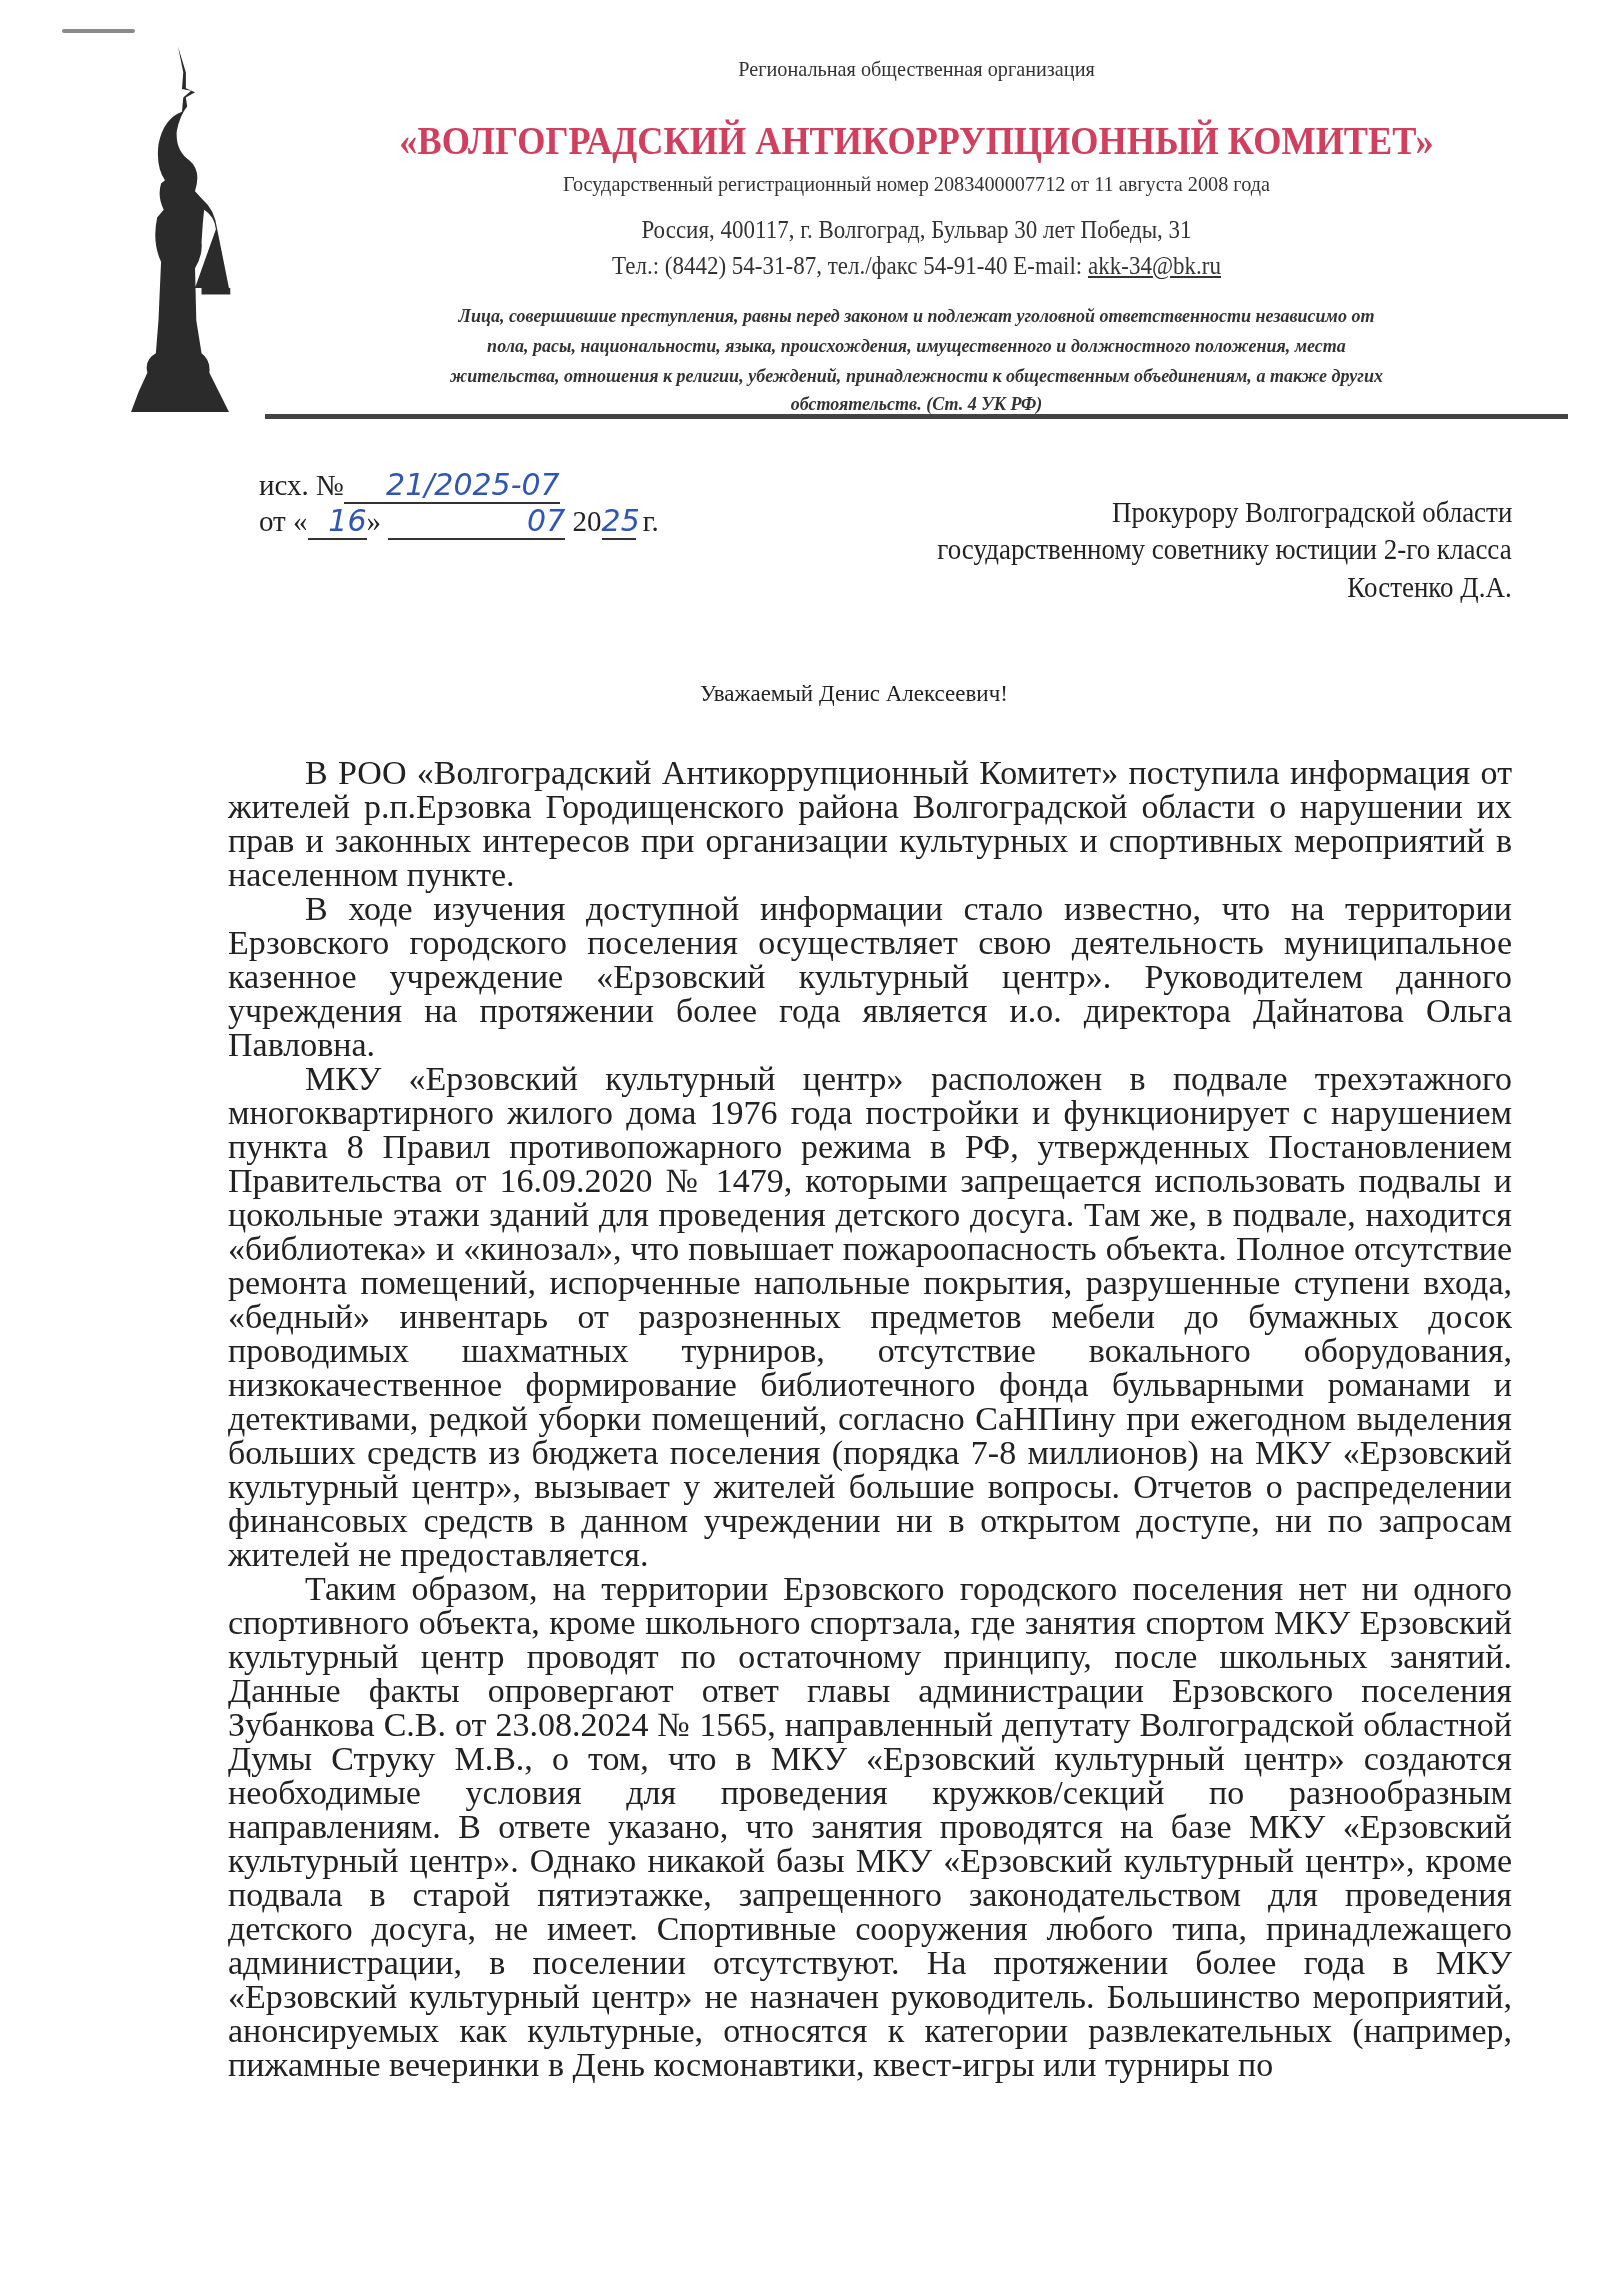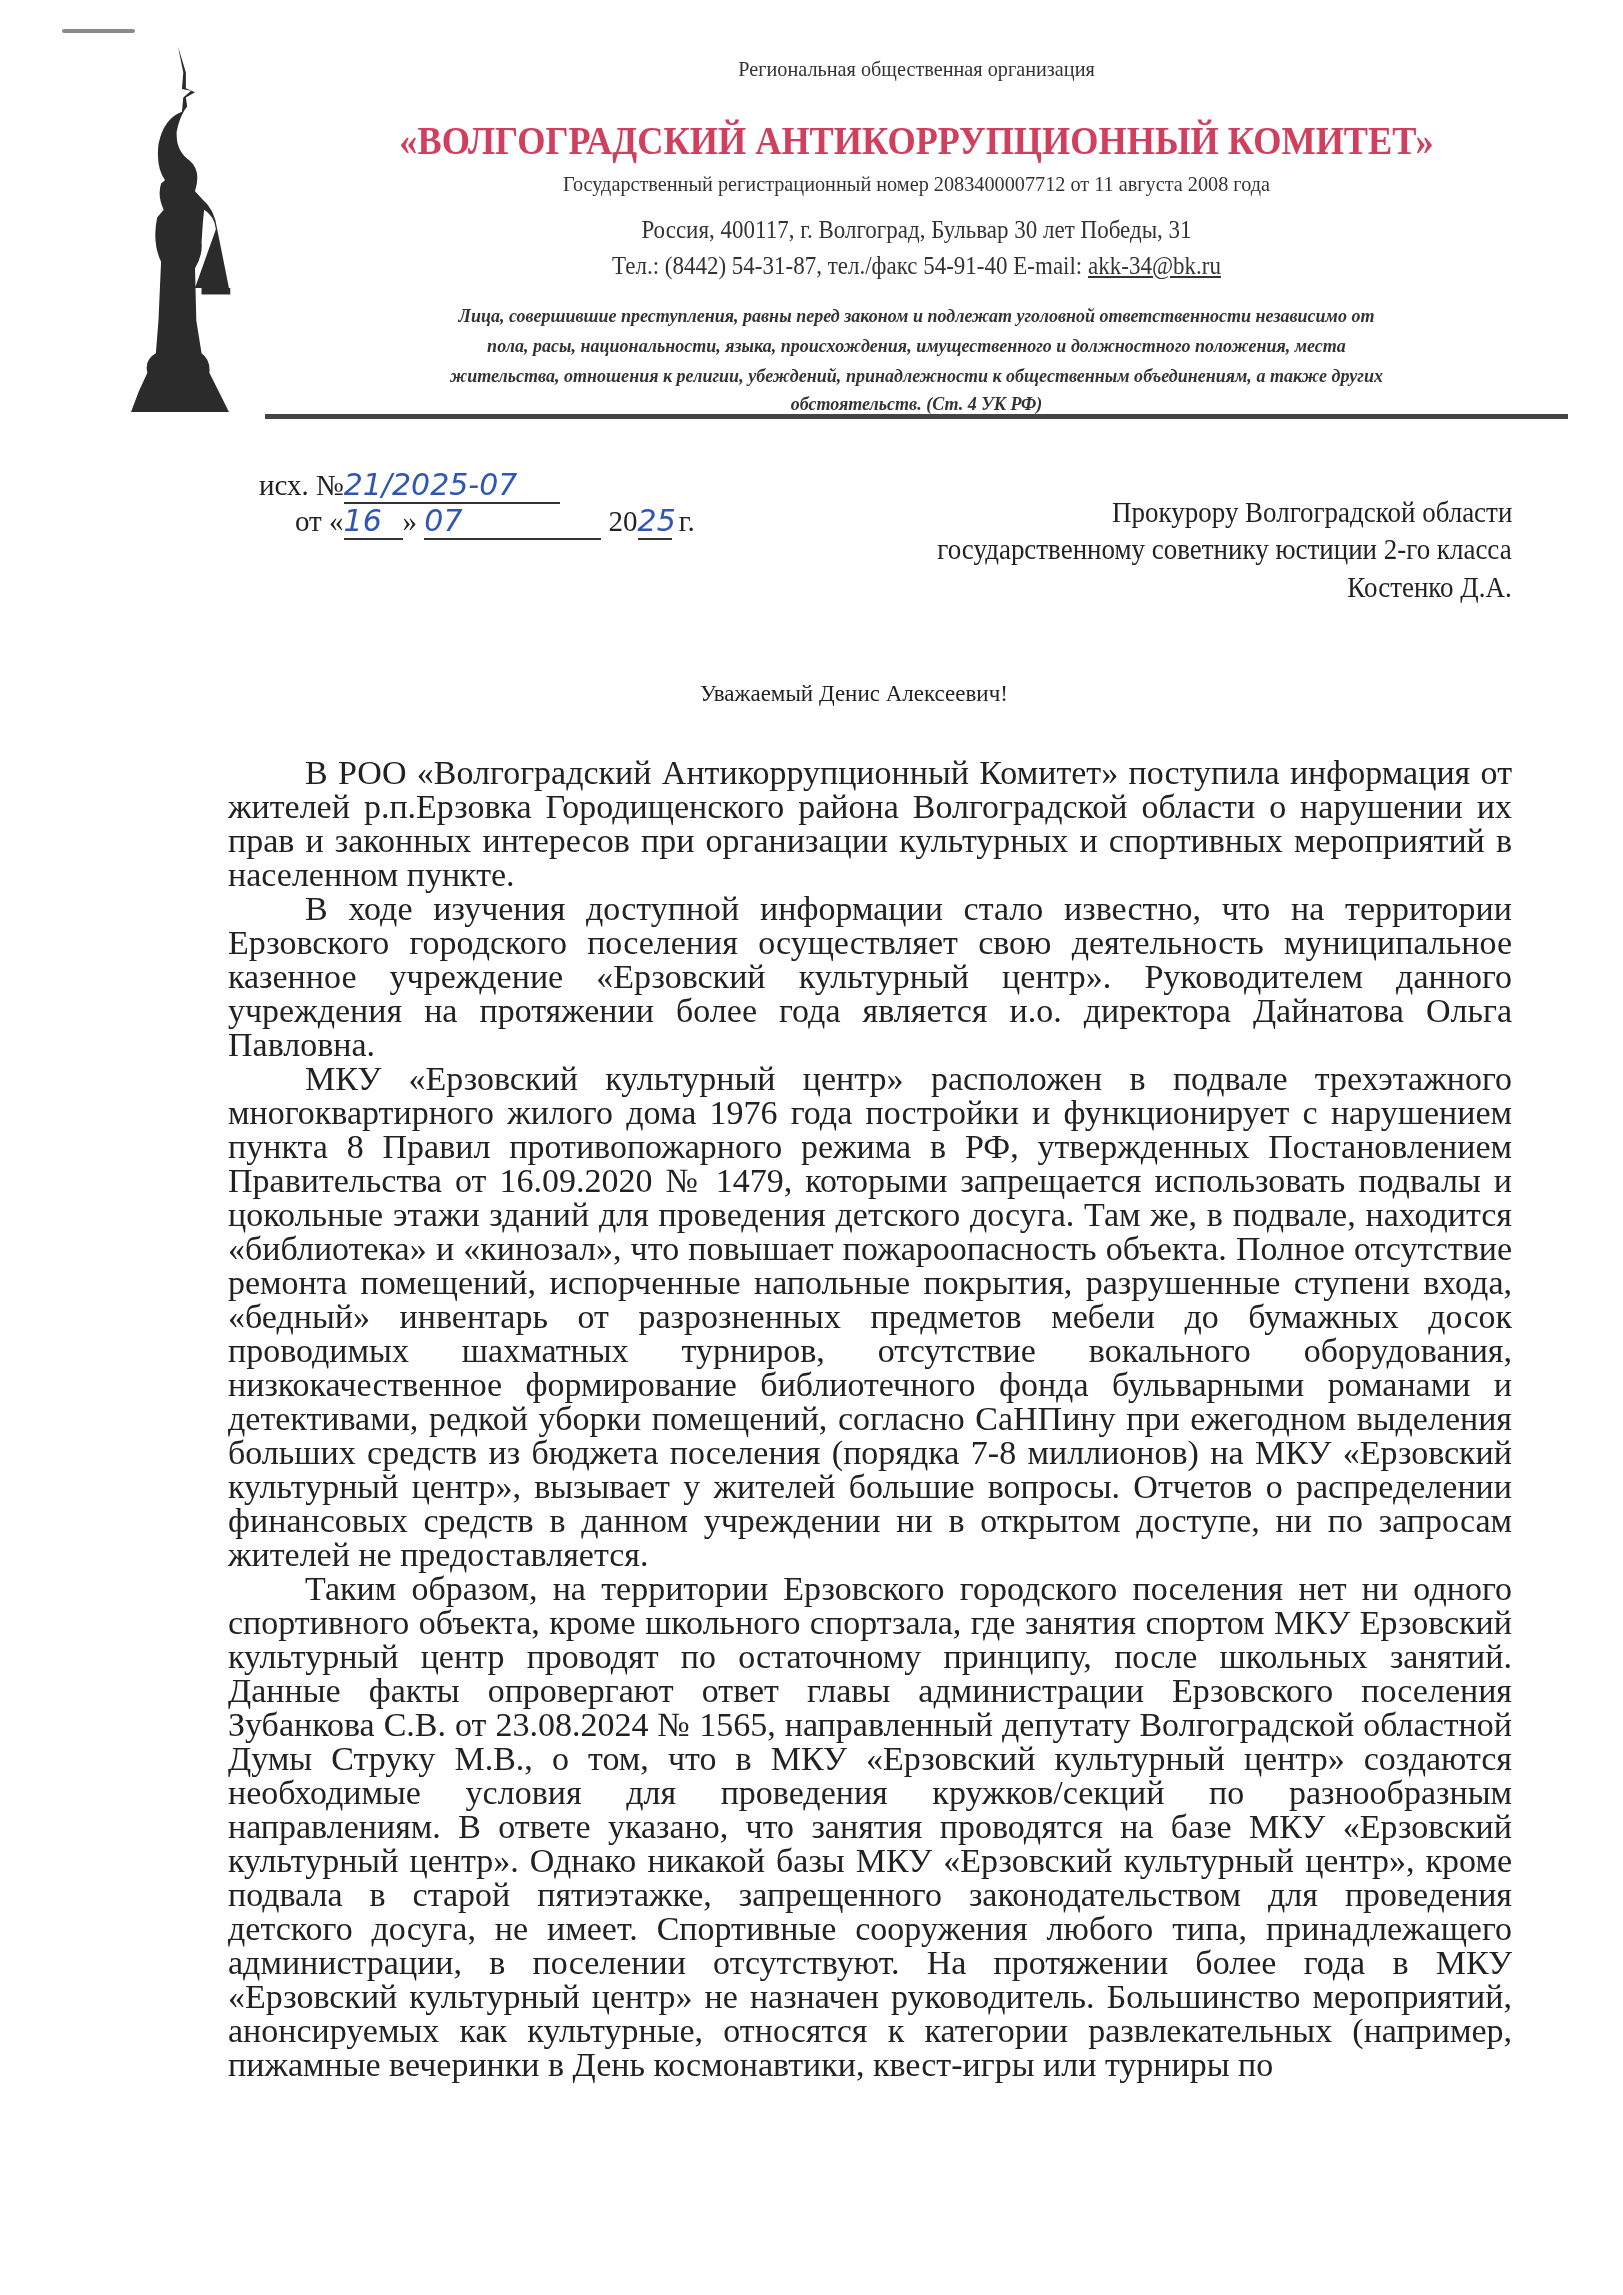--- a/index.html
+++ b/index.html
@@ -16,23 +16,23 @@
   #reg-line { left: 262px; width: 1309px; top: 171px; font-size: 22px; color: #333; transform: scaleX(0.92); }
   #address-line { left: 262px; width: 1309px; top: 216px; font-size: 25px; color: #333; transform: scaleX(0.92); }
   #phone-line { left: 262px; width: 1309px; top: 252px; font-size: 25px; color: #333; transform: scaleX(0.92); }
   #phone-line .email { text-decoration: underline; }
   .motto { left: 262px; width: 1309px; font-size: 19.6px; font-style: italic; font-weight: bold; color: #333; transform: scaleX(0.92); }
   #motto-1 { top: 305px; } #motto-2 { top: 335px; } #motto-3 { top: 365px; } #motto-4 { top: 393px; }
   #header-rule { left: 265px; top: 414px; width: 1303px; height: 4.6px; background: #444; }
 
   
   #out-number { left: 259px; top: 467px; font-size: 29px; color: #222; }
-  #out-date { left: 259px; top: 503px; font-size: 29px; color: #222; margin-left: 36px; }
+  #out-date { left: 259px; top: 503px; font-size: 29px; color: #222; }
   .hand { font-family: "DejaVu Sans", sans-serif; font-style: italic; color: #2f55b5; font-size: 30px; }
-  .uline { display: inline-block; border-bottom: 2px solid #333; text-align: left; }
+  .uline { display: inline-block; border-bottom: 2px solid #333; text-align: right; }
 
   
   .addr { right: 111px; font-size: 29px; color: #222; text-align: right; transform-origin: right; transform: scaleX(0.93); }
   #addr-1 { top: 496px; } #addr-2 { top: 533px; } #addr-3 { top: 571px; }
 
   
   #salutation { left: 196px; width: 1316px; top: 681px; font-size: 23px; color: #222; }
 
   
   #body { left: 228px; top: 756px; width: 1284px; font-size: 34px; line-height: 34px; color: #222; text-align: justify; }

